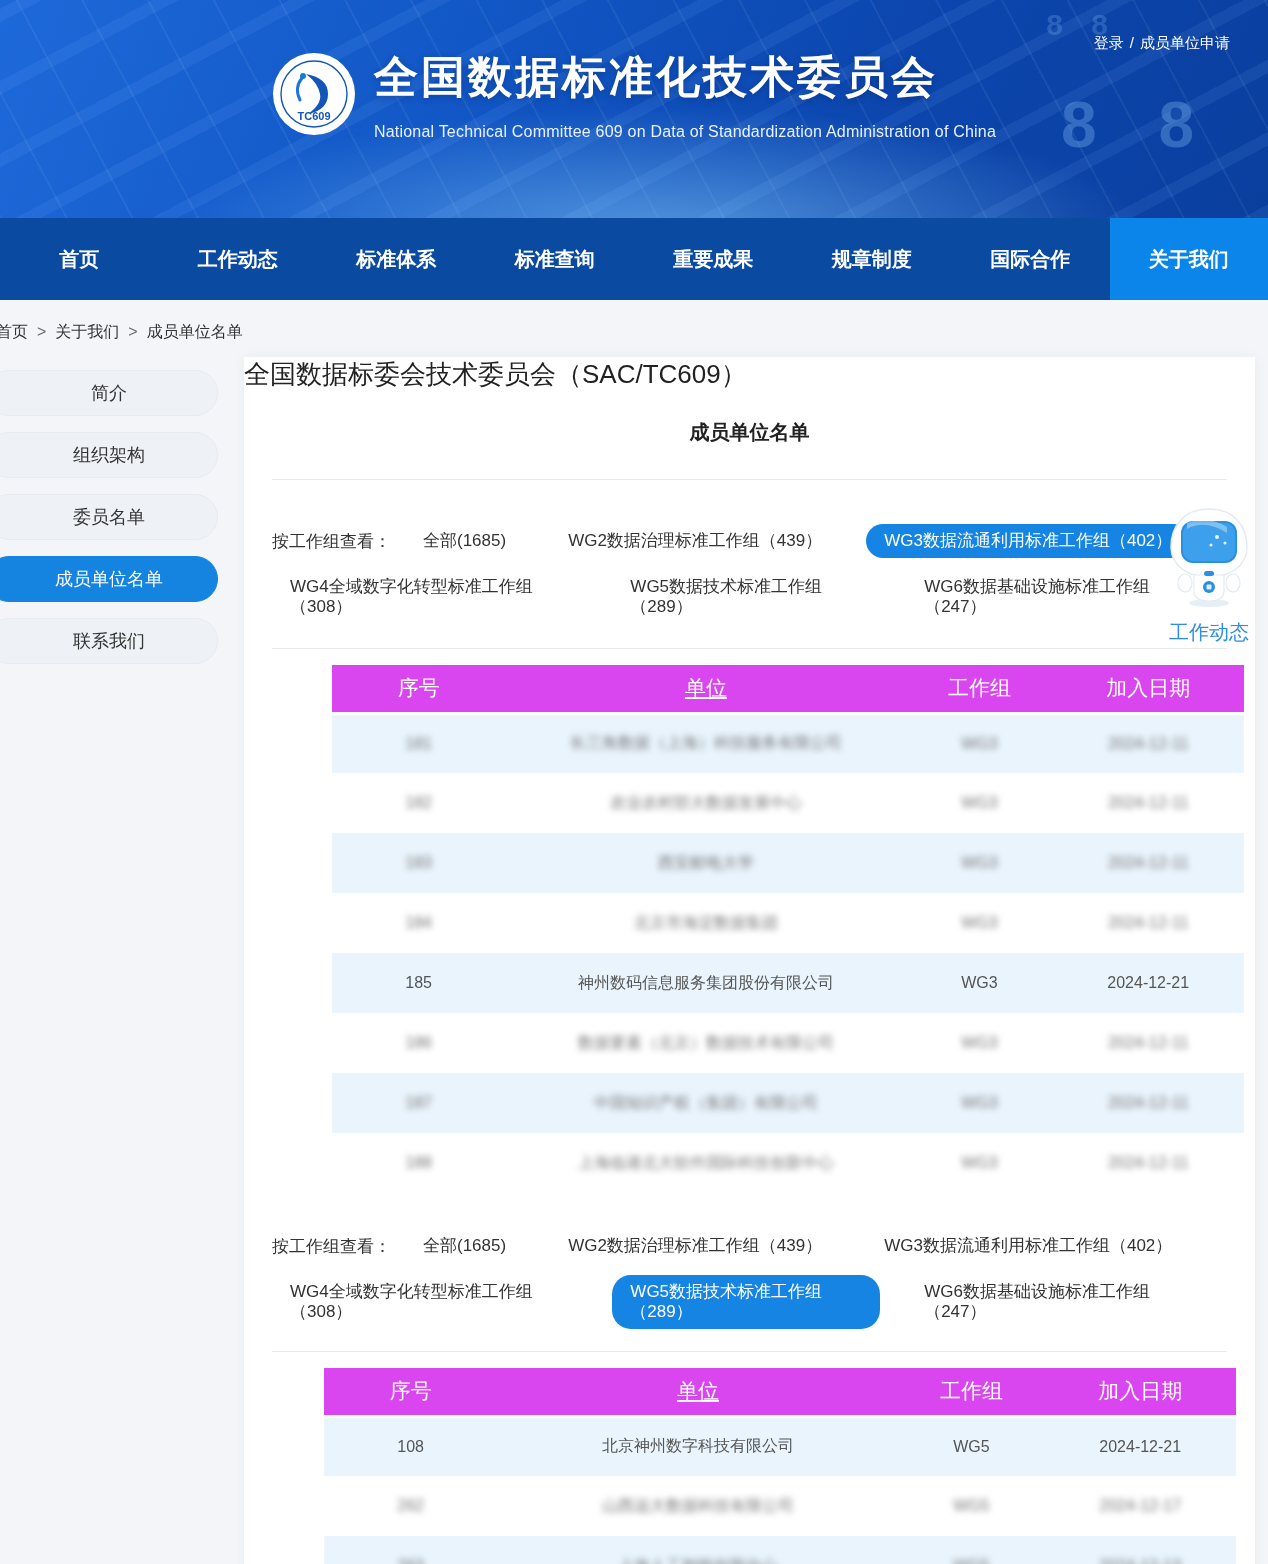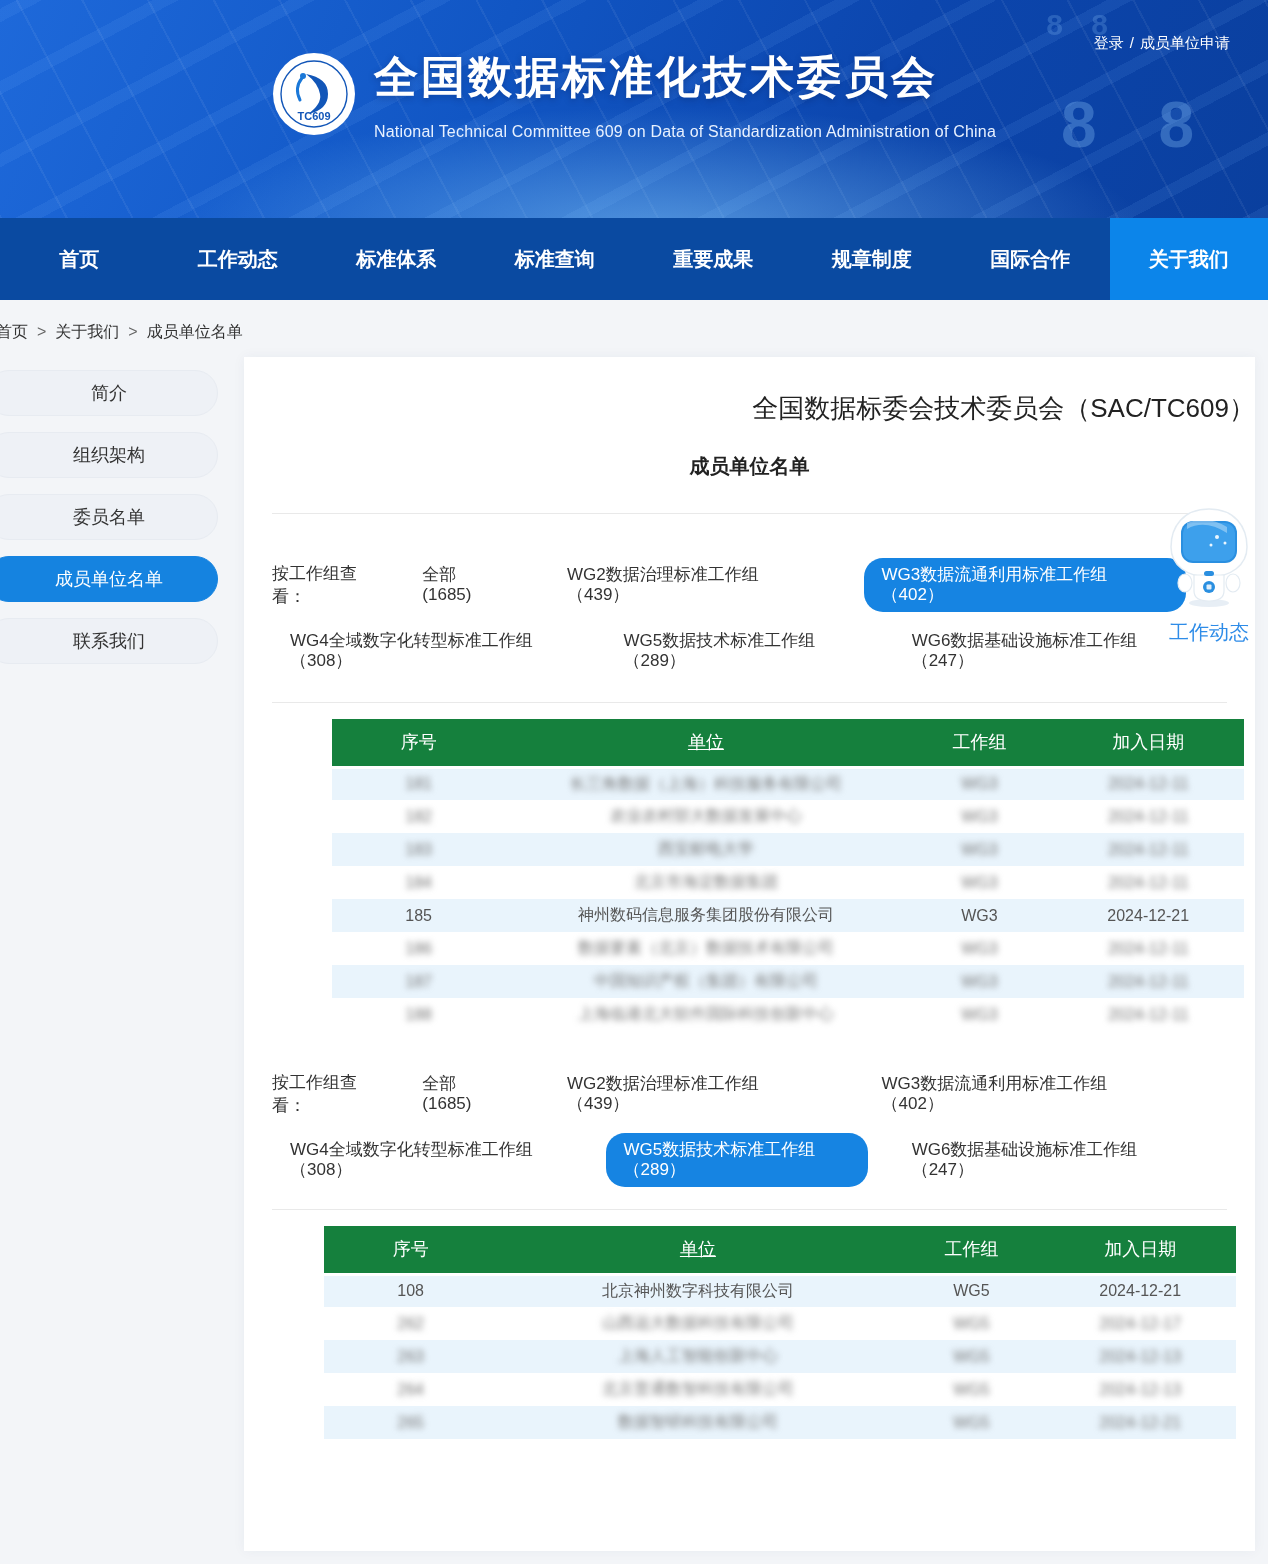--- a/index.html
+++ b/index.html
@@ -44,38 +44,38 @@
   .layout { display:flex; align-items:flex-start; }
   .sidebar { width:218px; flex:0 0 218px; padding-top:13px; }
   .side-item { height:46px; margin:0 0 16px -14px; width:232px; border-radius:26px;
     background:#eef1f6; border:1px solid #e7ebf1; color:#333; font-size:18px;
     display:flex; align-items:center; justify-content:center; padding-left:14px; cursor:pointer; }
   .side-item.active { background:#1583e0; border-color:#1583e0; color:#fff; }
 
   .card { flex:1; margin-left:26px; margin-right:13px; background:#fff;
     box-shadow:0 0 12px rgba(20,50,100,.05); position:relative; min-height:1194px; }
 
-  .page-title { text-align:right; font-size:26px; font-weight:500; color:#222; padding-top:34px; line-height:34px; }
+  .page-title { text-align:left; font-size:26px; font-weight:500; color:#222; line-height:34px; }
   .page-subtitle { text-align:center; font-size:20px; color:#222; margin-top:28px; }
   .divider { height:1px; background:#e9e9e9; margin:33px 28px 0 28px; }
 
   
-  .filter-block { padding:44px 43px 24px 28px; }
+  .filter-block { padding:44px 24px 24px 28px; }
   .filter-block.second { padding-top:36px; padding-bottom:22px; }
   .filter-row { display:flex; align-items:center; font-size:17px; color:#333; margin-bottom:12px; }
   .filter-row:last-child { margin-bottom:0; }
   .filter-label { margin-right:14px; }
   .filter-pill { padding:7px 18px; border-radius:19px; cursor:pointer; margin-right:26px; line-height:20px; }
   .filter-pill.active { background:#1684e2; color:#fff; }
 
   
   .member-table { width:912px; margin:16px 0 0 88px; border-collapse:collapse; font-size:16px; table-layout:fixed; }
-  .member-table th { background:#15803d; color:#fff; font-weight:500; font-size:18px;
+  .member-table th { background:#d946ef; color:#fff; font-weight:500; font-size:21px;
     height:48px; border-bottom:3px solid #fff; }
-  .member-table td { height:33px; text-align:center; color:#555; overflow:hidden; white-space:nowrap; }
+  .member-table td { height:60px; text-align:center; color:#555; overflow:hidden; white-space:nowrap; }
   .member-table tr.alt { background:#e9f4fc; }
   .member-table tr.blurred td { filter:blur(3px); color:#777; }
   .col-no { width:19%; } .col-unit { width:44%;text-decoration:underline; } .col-group { width:16%; } .col-date { width:21%; }
 
   
   .assistant { position:absolute; top:150px; right:-2px; width:96px; text-align:center; cursor:pointer; }
   .assistant-label { display:block; margin-top:4px; color:#2e8ce8; font-size:20px; }
 </style>
 </head>
 <body>

